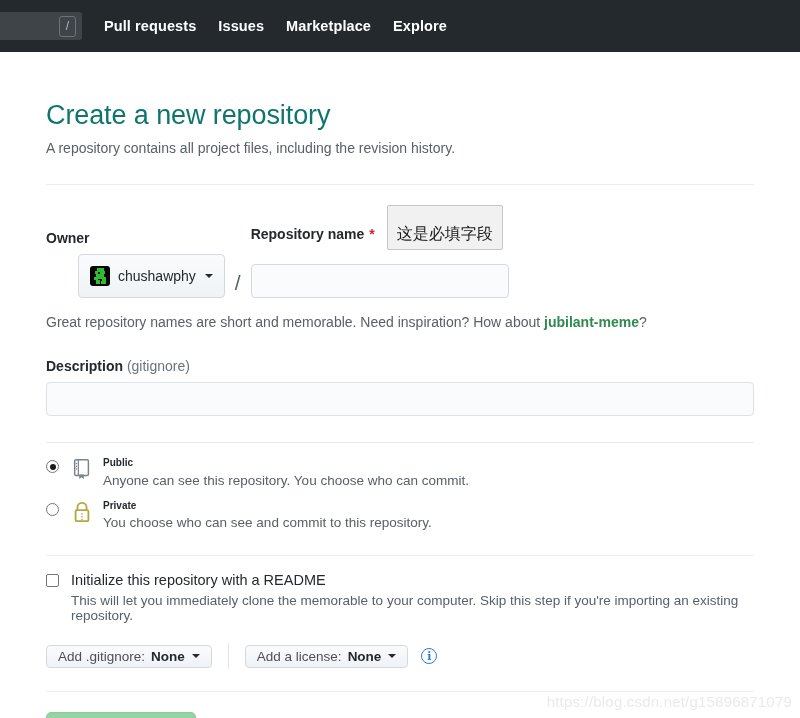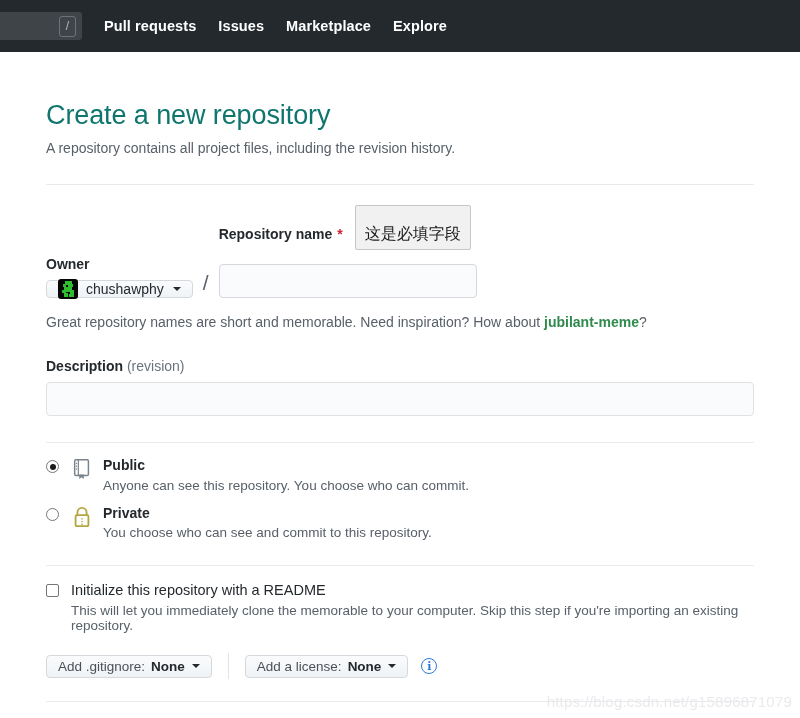--- a/index.html
+++ b/index.html
@@ -120,28 +120,29 @@
     padding: 20px 9px 7px 9px;
     line-height: 1;
     position: relative;
     top: -6px;
     font-family: "DejaVu Sans", "Liberation Sans", sans-serif;
   }
 
   .owner-btn {
     display: flex;
     align-items: center;
-    height: 18px;
+    height: 44px;
     box-sizing: border-box;
     background: linear-gradient(#fafbfc, #eff3f6);
     border: 1px solid #d5d9dd;
     border-radius: 4px;
     padding: 0 11px;
     gap: 8px;
     cursor: pointer;
+    margin-left: 32px;
   }
   .avatar {
     width: 20px;
     height: 20px;
     border-radius: 3px;
     background: #050505;
     position: relative;
     overflow: hidden;
     flex: none;
   }
@@ -238,21 +239,21 @@
     content: "";
     position: absolute;
     left: 2.5px; top: 2.5px;
     width: 6px; height: 6px;
     border-radius: 50%;
     background: #1b1b1b;
   }
   .vis-icon { width: 22px; flex: none; margin-right: 10px; margin-top: 1px; }
   .vis-text { display: flex; flex-direction: column; }
   .vis-title {
-    font-size: 14px;
+    font-size: 10px;
     font-weight: bold;
     color: #24292e;
     line-height: 1.25;
   }
   .vis-desc {
     font-size: 13.5px;
     color: #586069;
     margin-top: 3px;
     text-align: right;
   }
@@ -410,21 +411,21 @@
   </div>
 
   
   <div class="hint">
     <span>Great repository names are short and memorable. Need inspiration? How about </span><b>jubilant-meme</b><span>?</span>
   </div>
 
   
   <div class="desc-label">
     <span>Description</span>
-    <span class="desc-optional">(revision)</span>
+    <span class="desc-optional">(gitignore)</span>
   </div>
   <input class="desc-input" type="text" placeholder="" style="">
 
   <hr class="hr hr-2">
 
   
   <div class="vis-block">
 
     <div class="vis-row">
       <span class="radio on"></span>

